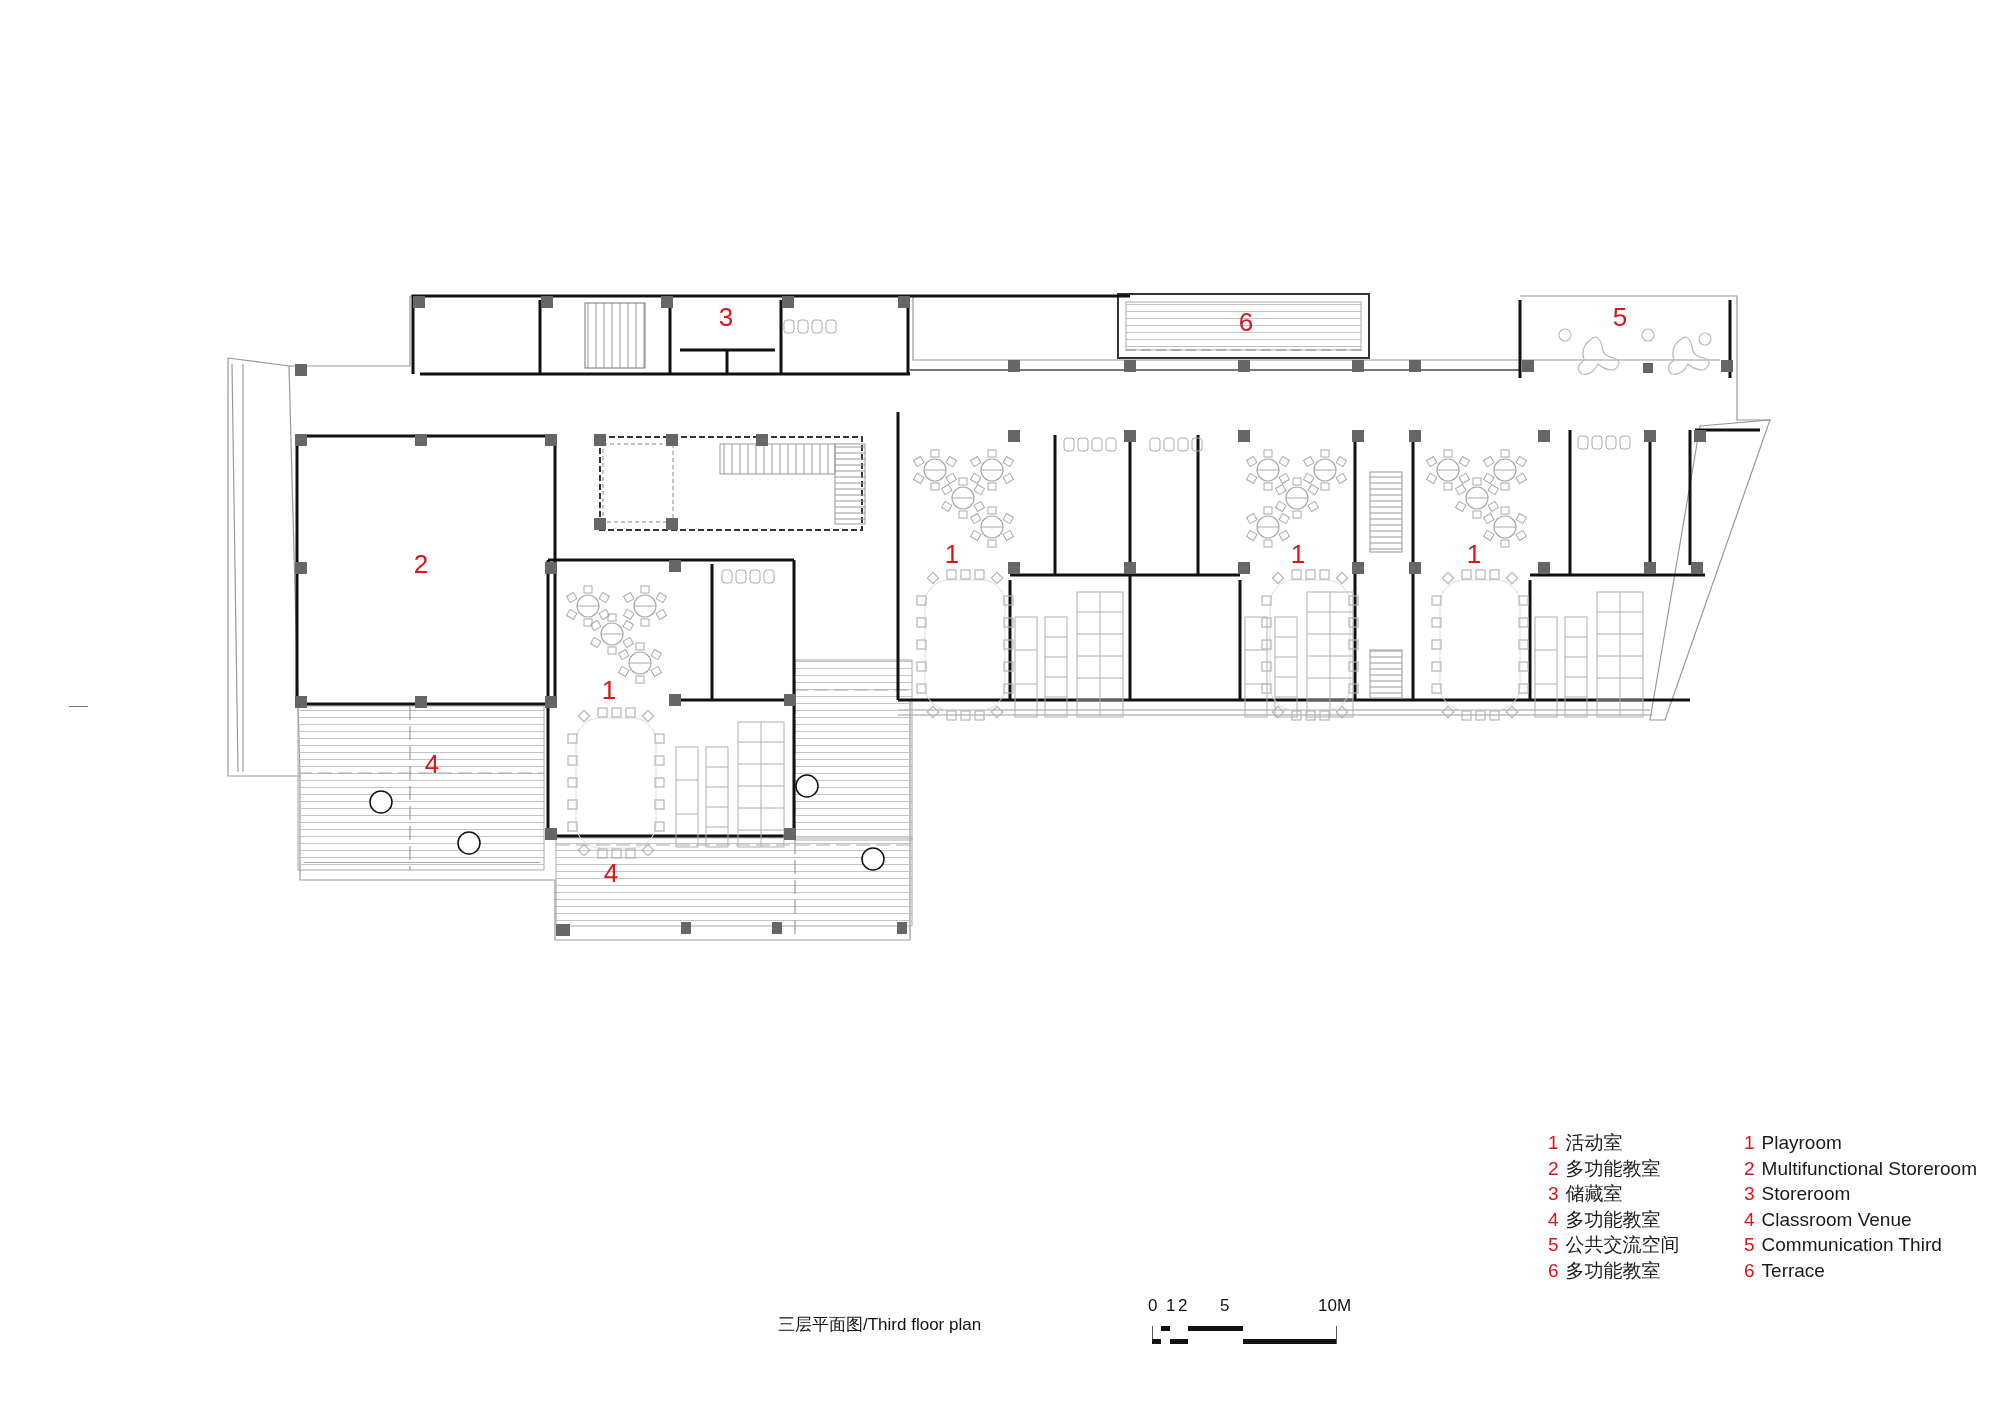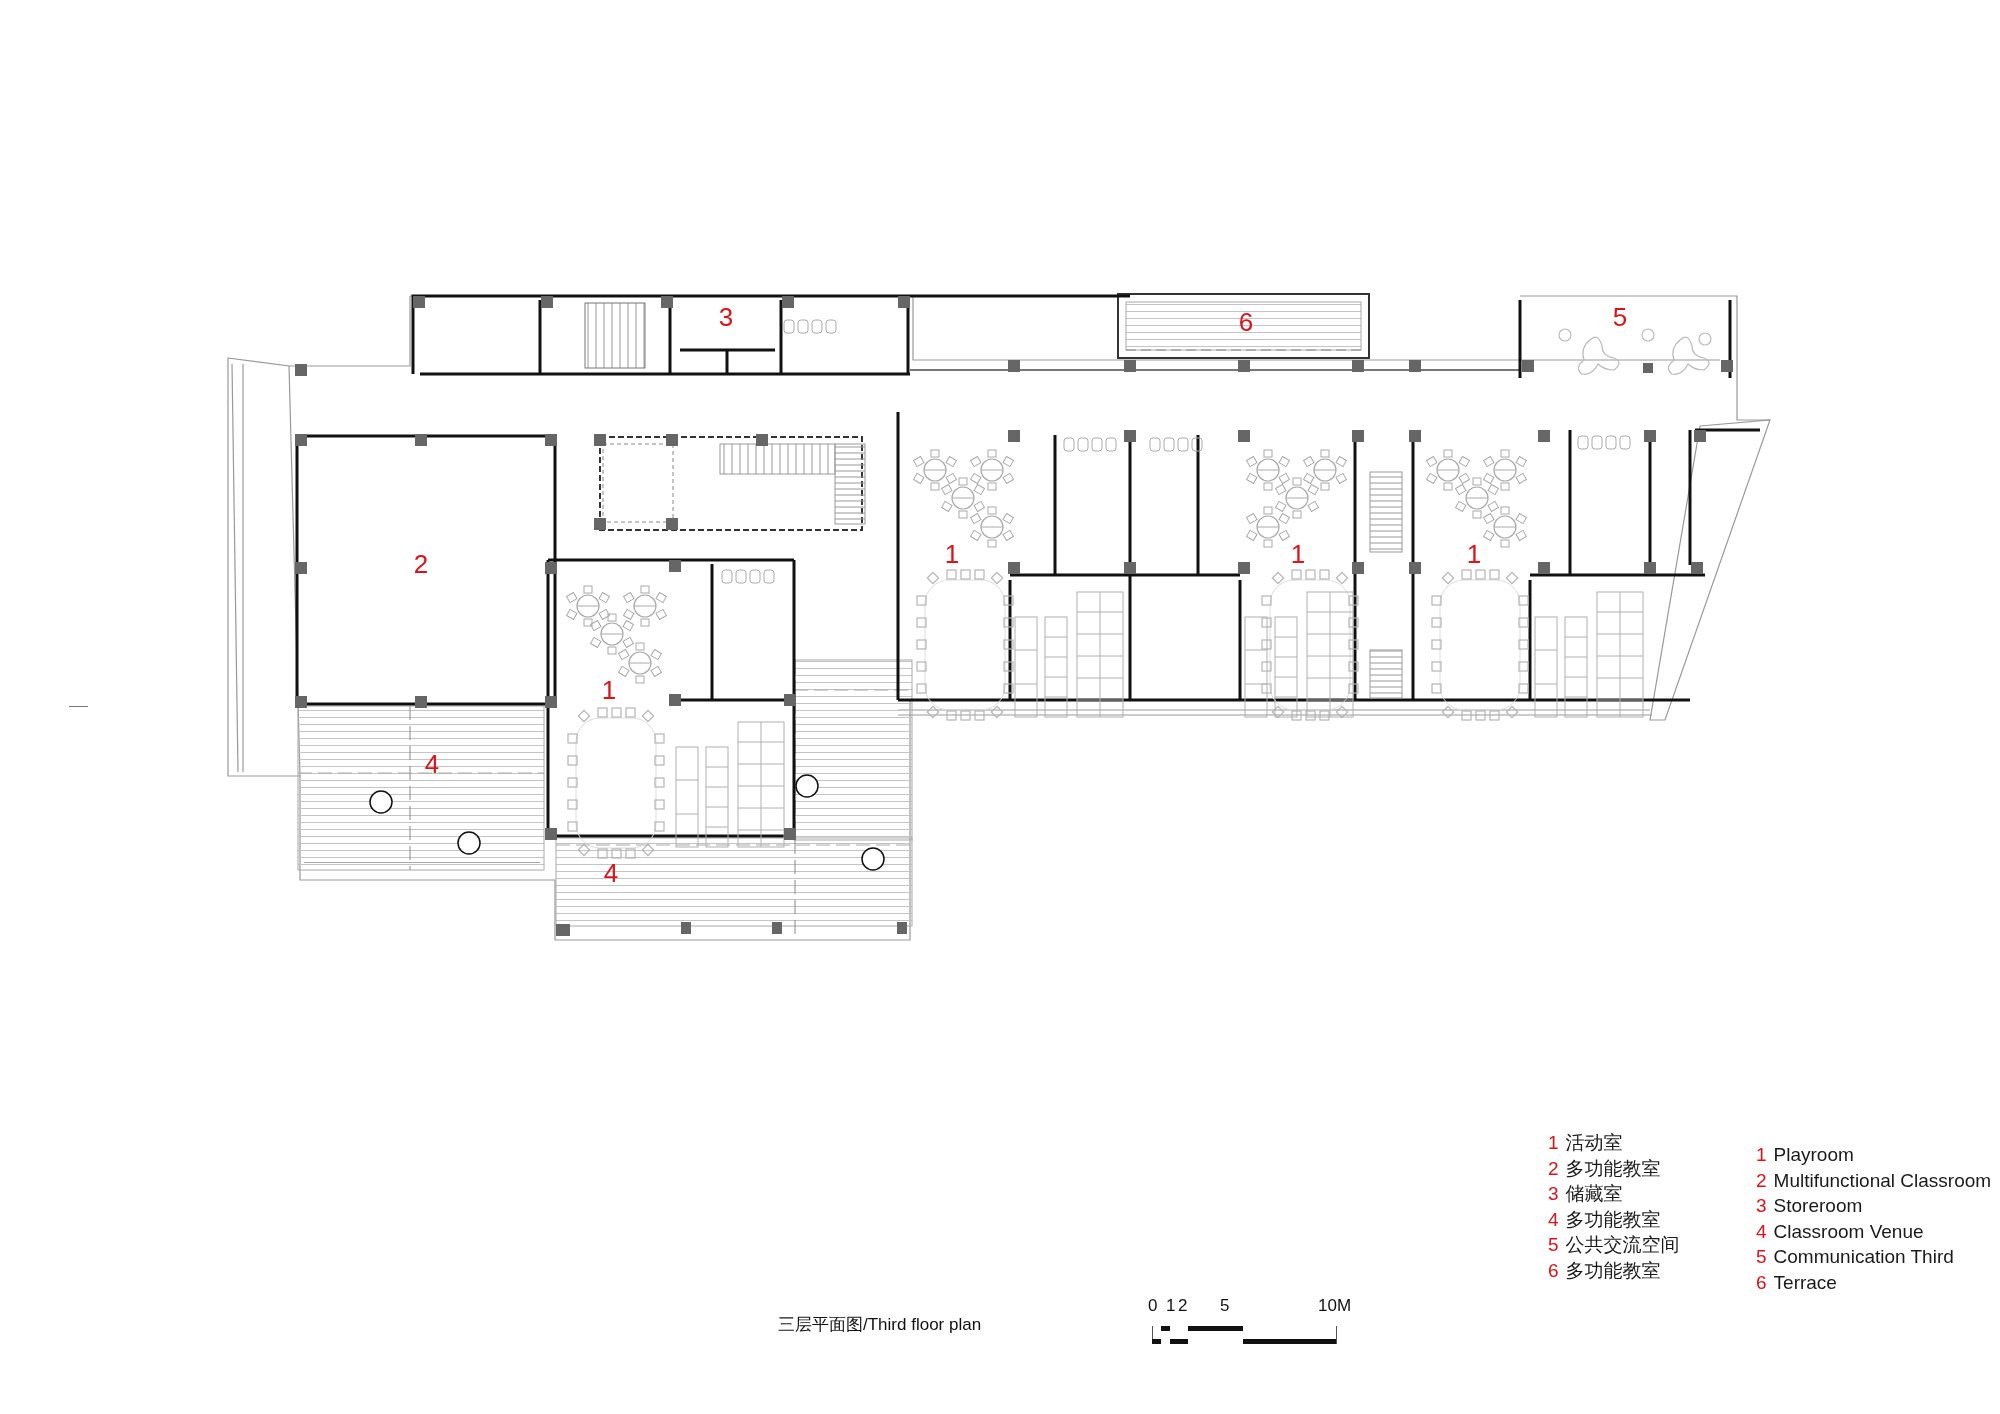--- a/index.html
+++ b/index.html
@@ -2,21 +2,21 @@
 <html><head>
 <meta charset="utf-8">
 <style>
   html,body{margin:0;padding:0;background:#ffffff;}
   body{width:2000px;height:1414px;position:relative;overflow:hidden;font-family:"Liberation Sans","DejaVu Sans",sans-serif;color:#1a1a1a;}
   #plan{position:absolute;left:0;top:0;width:2000px;height:1414px;}
   .room-label{font-family:"Liberation Sans",sans-serif;font-size:26px;fill:#d9141b;text-anchor:middle;}
   .legend{position:absolute;left:1548px;top:1130px;width:452px;font-size:19px;line-height:25.5px;}
   .legend-col{position:absolute;top:0;}
   .legend-col.zh{left:0;}
-  .legend-col.en{left:208px;margin-top:12px;}
+  .legend-col.en{left:196px;}
   .legend-row{white-space:nowrap;display:block;}
   .legend-num{color:#d9141b;margin-right:7px;}
   .title{position:absolute;left:778px;top:1313px;font-size:17px;color:#111;white-space:nowrap;}
   .scale{position:absolute;left:1140px;top:1296px;width:240px;height:50px;}
   .scale-lbl{position:absolute;top:0;font-size:17px;color:#111;}
   .scale-seg{position:absolute;background:#111;}
   .scale-tick{position:absolute;width:1px;background:#555;}
   .margin-tick{position:absolute;left:69px;top:706px;width:19px;height:1px;background:#777;}
 </style>
 </head>
@@ -315,21 +315,21 @@
   <div class="legend-col zh">
     <span class="legend-row"><span class="legend-num">1</span><span>活动室</span></span>
     <span class="legend-row"><span class="legend-num">2</span><span>多功能教室</span></span>
     <span class="legend-row"><span class="legend-num">3</span><span>储藏室</span></span>
     <span class="legend-row"><span class="legend-num">4</span><span>多功能教室</span></span>
     <span class="legend-row"><span class="legend-num">5</span><span>公共交流空间</span></span>
     <span class="legend-row"><span class="legend-num">6</span><span>多功能教室</span></span>
   </div>
   <div class="legend-col en">
     <span class="legend-row"><span class="legend-num">1</span><span>Playroom</span></span>
-    <span class="legend-row"><span class="legend-num">2</span><span>Multifunctional Classroom</span></span>
+    <span class="legend-row"><span class="legend-num">2</span><span>Multifunctional Storeroom</span></span>
     <span class="legend-row"><span class="legend-num">3</span><span>Storeroom</span></span>
     <span class="legend-row"><span class="legend-num">4</span><span>Classroom Venue</span></span>
     <span class="legend-row"><span class="legend-num">5</span><span>Communication Third</span></span>
     <span class="legend-row"><span class="legend-num">6</span><span>Terrace</span></span>
   </div>
 </div>
 
 <div class="title">三层平面图/Third  floor plan</div>
 
 <div class="scale">

